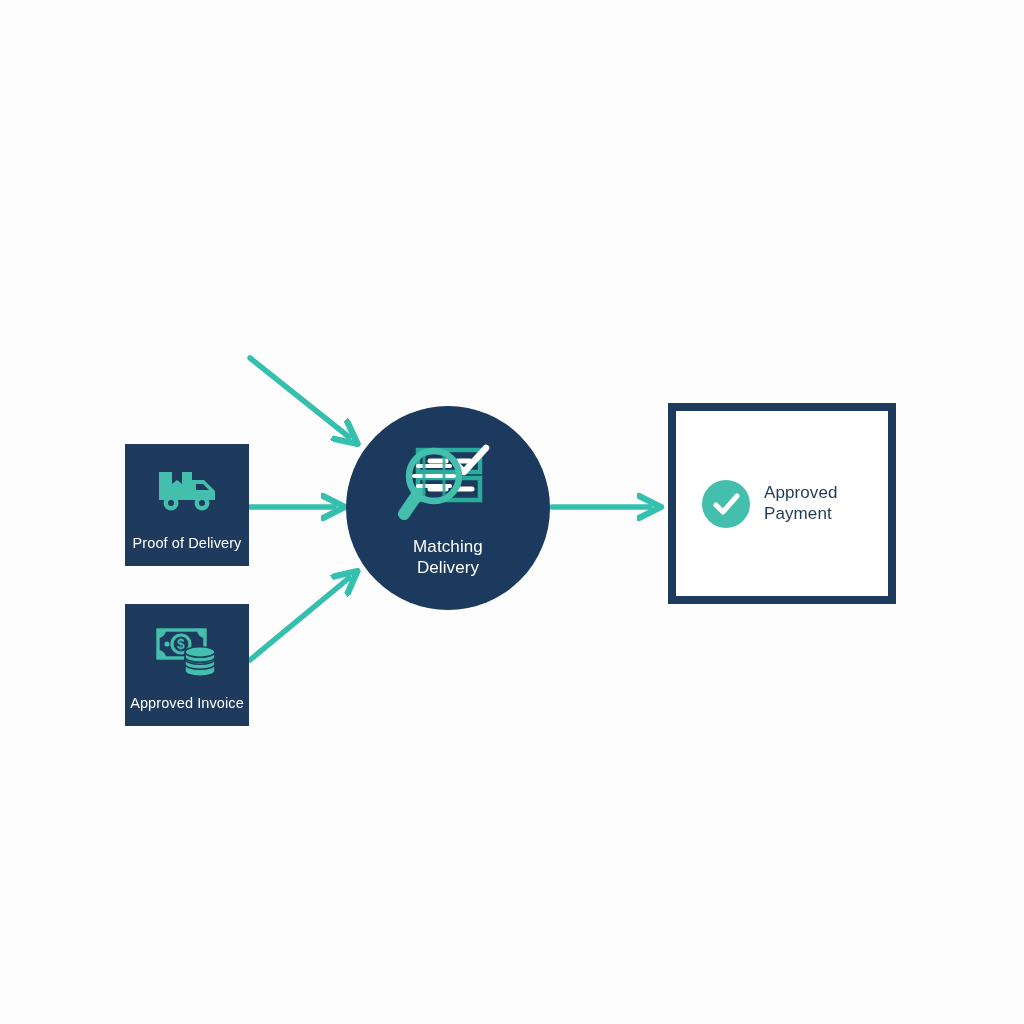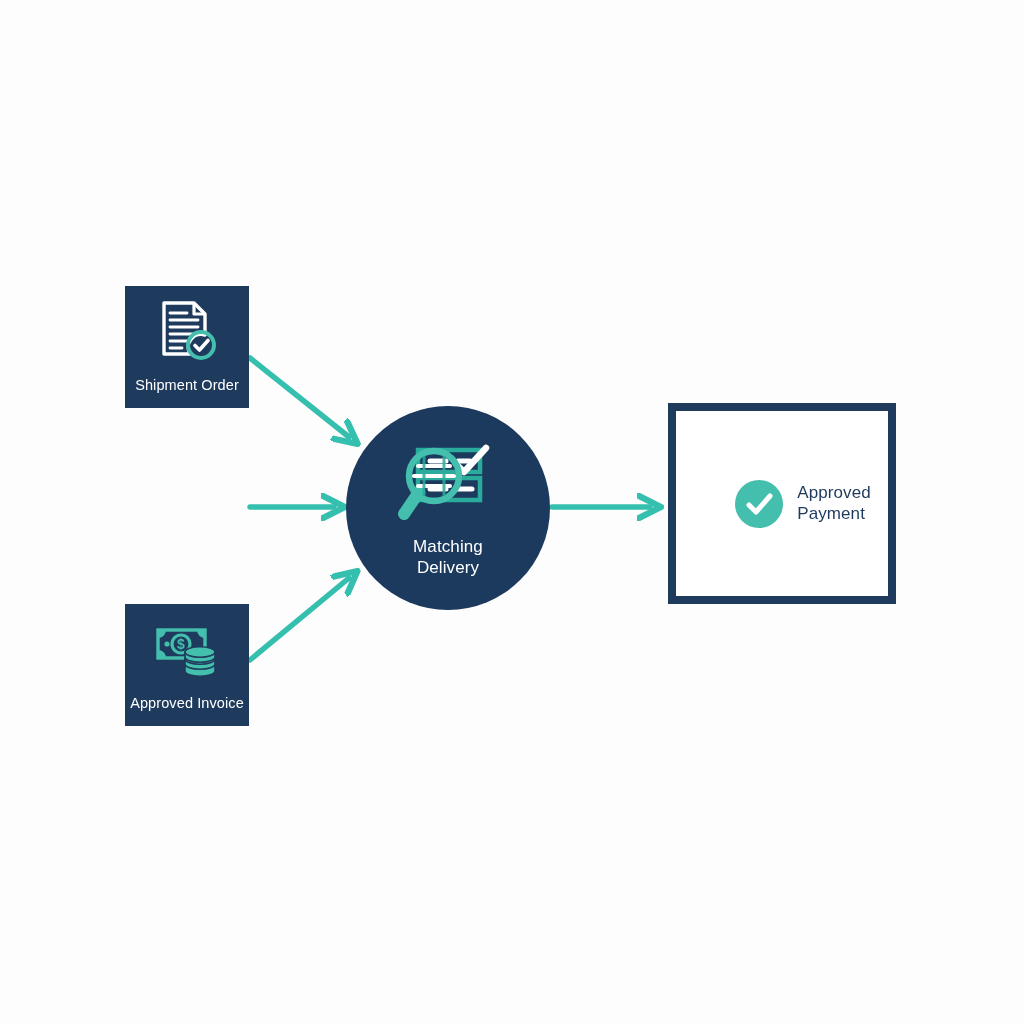--- a/index.html
+++ b/index.html
@@ -95,23 +95,24 @@
   #output-box {
     position: absolute;
     left: 668px;
     top: 403px;
     width: 228px;
     height: 201px;
     box-sizing: border-box;
     border: 8px solid #1e3a5c;
     background: #ffffff;
     display: flex;
+    flex-direction: column;
     justify-content: center;
     gap: 28px;
-    padding-left: 42px;
+    padding-left: 26px;
   }
   .outcome-row {
     display: flex;
     align-items: center;
     gap: 14px;
   }
   .outcome-badge {
     width: 48px;
     height: 48px;
     border-radius: 50%;
@@ -144,38 +145,34 @@
 
     <line x1="250" y1="358" x2="349" y2="437" stroke="#35bfae" stroke-width="5.5" stroke-linecap="round" marker-end="url(#ah)"></line>
 
     <line x1="250" y1="507" x2="334" y2="507" stroke="#35bfae" stroke-width="5.5" stroke-linecap="round" marker-end="url(#ah)"></line>
 
     <line x1="250" y1="660" x2="349" y2="578" stroke="#35bfae" stroke-width="5.5" stroke-linecap="round" marker-end="url(#ah)"></line>
 
     <line x1="552" y1="507" x2="650" y2="507" stroke="#35bfae" stroke-width="5.5" stroke-linecap="round" marker-end="url(#ah)"></line>
   </svg>
 
-  <div class="input-card" id="card-shipment-order">
+
+  <div class="input-card" id="card-proof-delivery">
     <svg class="card-icon" viewBox="0 0 66 62">
-      <path d="M10 3 h30 l11 11 v21 a13 13 0 0 0 -15 19 H10 Z" fill="none" stroke="#ffffff" stroke-width="3.4" stroke-linejoin="round"></path>
-      <path d="M40 3 v11 h11" fill="none" stroke="#ffffff" stroke-width="3.2" stroke-linejoin="round"></path>
-      <g stroke="#ffffff" stroke-width="2.9" stroke-linecap="round">
-        <line x1="16" y1="13" x2="33" y2="13"></line>
-        <line x1="16" y1="20" x2="44" y2="20"></line>
-        <line x1="16" y1="27" x2="44" y2="27"></line>
-        <line x1="16" y1="34" x2="44" y2="34"></line>
-        <line x1="16" y1="41" x2="33" y2="41"></line>
-        <line x1="16" y1="48" x2="28" y2="48"></line>
-      </g>
-      <circle cx="47" cy="45" r="13" fill="none" stroke="#45bfad" stroke-width="4"></circle>
-      <path d="M41 45.5 l4.5 4.5 L54 40.5" fill="none" stroke="#ffffff" stroke-width="3.6" stroke-linecap="round" stroke-linejoin="round"></path>
+      <path d="M5 14 h33 v28 H5 Z" fill="#45bfad"></path>
+      <path d="M18 14 v12 l5 -4 l5 4 V14 Z" fill="#1e3a5c"></path>
+      <path d="M38 22 h12 l11 11 v9 H38 Z" fill="#45bfad"></path>
+      <path d="M42 26 h7 l6 6 h-13 Z" fill="#1e3a5c"></path>
+      <circle cx="17" cy="45" r="7.5" fill="#45bfad"></circle>
+      <circle cx="17" cy="45" r="3" fill="#1e3a5c"></circle>
+      <circle cx="48" cy="45" r="7.5" fill="#45bfad"></circle>
+      <circle cx="48" cy="45" r="3" fill="#1e3a5c"></circle>
     </svg>
-    <span class="card-label">Shipment Order</span>
-  </div>
-
+    <span class="card-label">Proof of Delivery</span>
+  </div>
 
   <div class="input-card" id="card-freight-invoice">
     <svg class="card-icon" viewBox="0 0 66 62">
       <rect x="4" y="12" width="47" height="28" fill="none" stroke="#45bfad" stroke-width="3.4"></rect>
       <path d="M4 12 h8 a8 8 0 0 1 -8 8 Z" fill="#45bfad"></path>
       <path d="M51 12 h-8 a8 8 0 0 0 8 8 Z" fill="#45bfad"></path>
       <path d="M4 40 h8 a8 8 0 0 0 -8 -8 Z" fill="#45bfad"></path>
       <path d="M51 40 h-8 a8 8 0 0 1 8 -8 Z" fill="#45bfad"></path>
       <circle cx="27" cy="26" r="9" fill="none" stroke="#45bfad" stroke-width="3.2"></circle>
       <text x="27" y="31" text-anchor="middle" fill="#45bfad" font-family="Liberation Sans, sans-serif" font-size="14" font-weight="bold">$</text>

